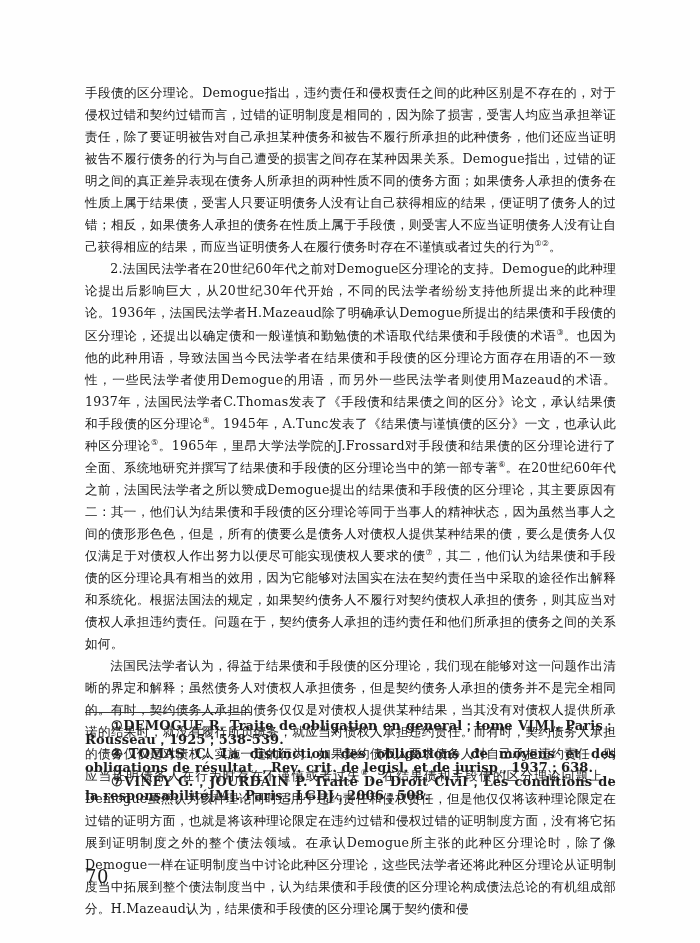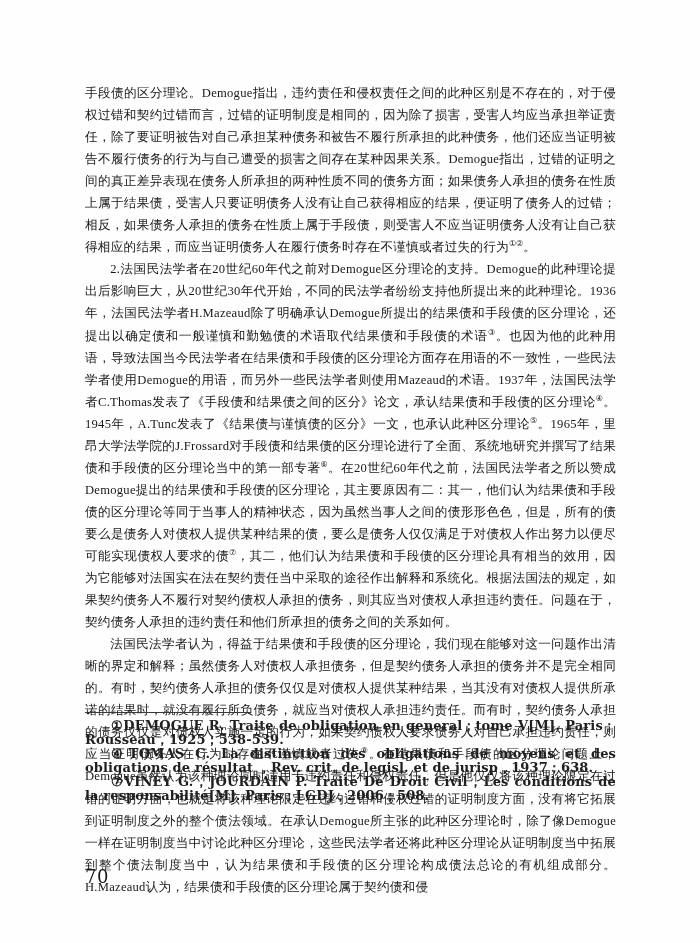--- a/index.html
+++ b/index.html
@@ -29,21 +29,20 @@
     width: 531px;
   }
   .body-text p {
     margin: 0;
     font-size: 12.6px;
     line-height: 22.05px;
     text-align: justify;
     text-justify: inter-character;
     letter-spacing: 0.02em;
     color: #181818;
-    font-family: Liberation Serif, serif;
     -webkit-font-smoothing: none;
   }
   .body-text p.indent {
     text-indent: 2em;
   }
   sup.fn {
     font-size: 8px;
     vertical-align: super;
     line-height: 0;
     letter-spacing: 0;

